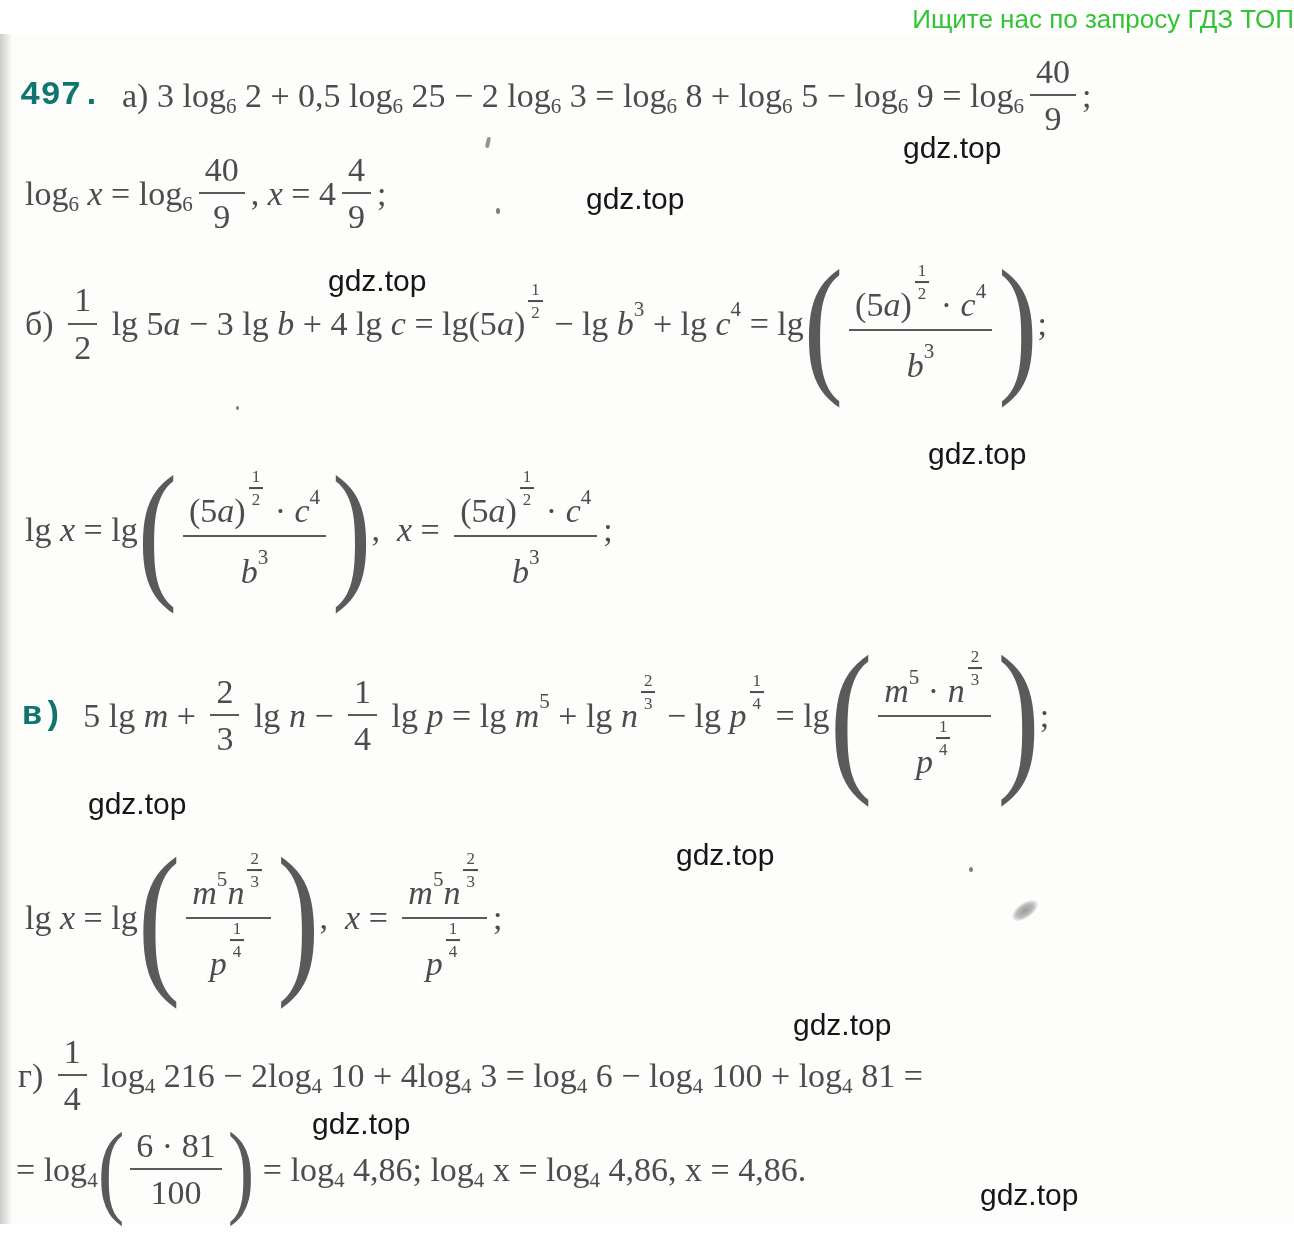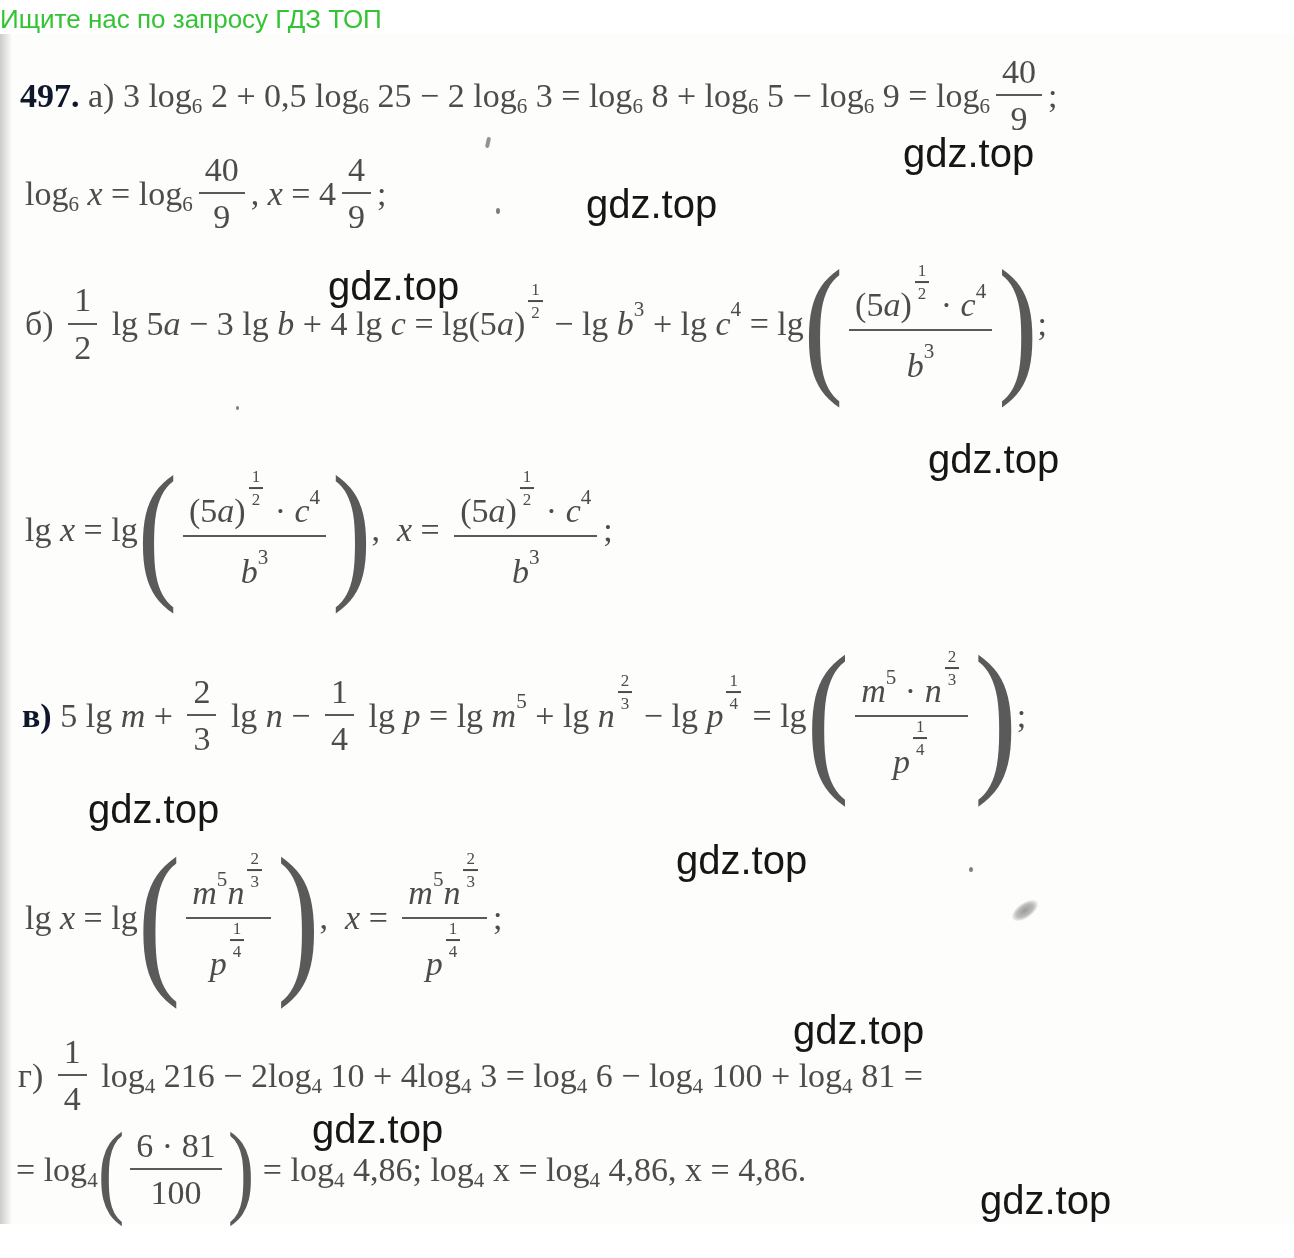--- a/index.html
+++ b/index.html
@@ -2,31 +2,31 @@
 <html><head>
 <meta charset="utf-8">
 <style>
   html,body{margin:0;padding:0;}
   body{width:1294px;height:1258px;background:#ffffff;position:relative;
        font-family:"Liberation Serif", serif;}
   .page{position:absolute;left:0;top:0;width:1294px;height:1258px;overflow:hidden;background:#fff;}
   .scan{position:absolute;left:0;top:34px;width:1294px;height:1190px;background:#fdfdfc;}
   .scan-edge{position:absolute;left:0;top:34px;width:12px;height:1190px;
              background:linear-gradient(to right,#cbcbc9,rgba(255,255,255,0));}
-  .banner{position:absolute;top:4px;left:0;width:100%;text-align:left;
+  .banner{position:absolute;top:4px;left:0;width:100%;text-align:right;
           font-family:"Liberation Sans", sans-serif;font-size:26px;color:#33c433;}
   .footer{position:absolute;top:1226px;left:0;width:100%;text-align:center;
           font-family:"Liberation Sans", sans-serif;font-size:24px;color:#5e2b97;}
-  .wm{position:absolute;font-family:"Liberation Sans", sans-serif;font-size:40px;
+  .wm{position:absolute;font-family:"Liberation Sans", sans-serif;font-size:30px;
       color:#161616;white-space:pre;}
   
   .mline{position:absolute;display:flex;align-items:center;flex-wrap:nowrap;
          white-space:pre;color:#4c4c4c;font-size:34px;line-height:1.15;}
   .m-r{}
-  .m-b{font-weight:bold;color:#0f172a;}
+  .m-b{font-weight:bold;color:#0f766e;font-family:Liberation Mono, monospace;}
   .m-i{font-style:italic;}
   .m-sb{font-size:0.62em;transform:translateY(0.5em);}
   .m-sp{font-size:0.62em;transform:translateY(-0.65em);}
   .m-sf{display:inline-flex;flex-direction:column;align-items:center;
         font-size:0.5em;line-height:1.12;transform:translateY(-1.35em);margin:0 3px;}
   .m-sf .sfn{border-bottom:2px solid currentColor;padding:0 3px 1px;}
   .m-sf .sfd{padding-top:1px;}
   .m-fr{display:inline-flex;flex-direction:column;align-items:center;margin:0 6px;}
   .m-fr .frn,.m-fr .frd{display:flex;align-items:center;justify-content:center;padding:0 6px;}
   .m-fr .frbar{align-self:stretch;height:0;border-bottom:2.5px solid #5a5a5a;margin:3px 0;}

